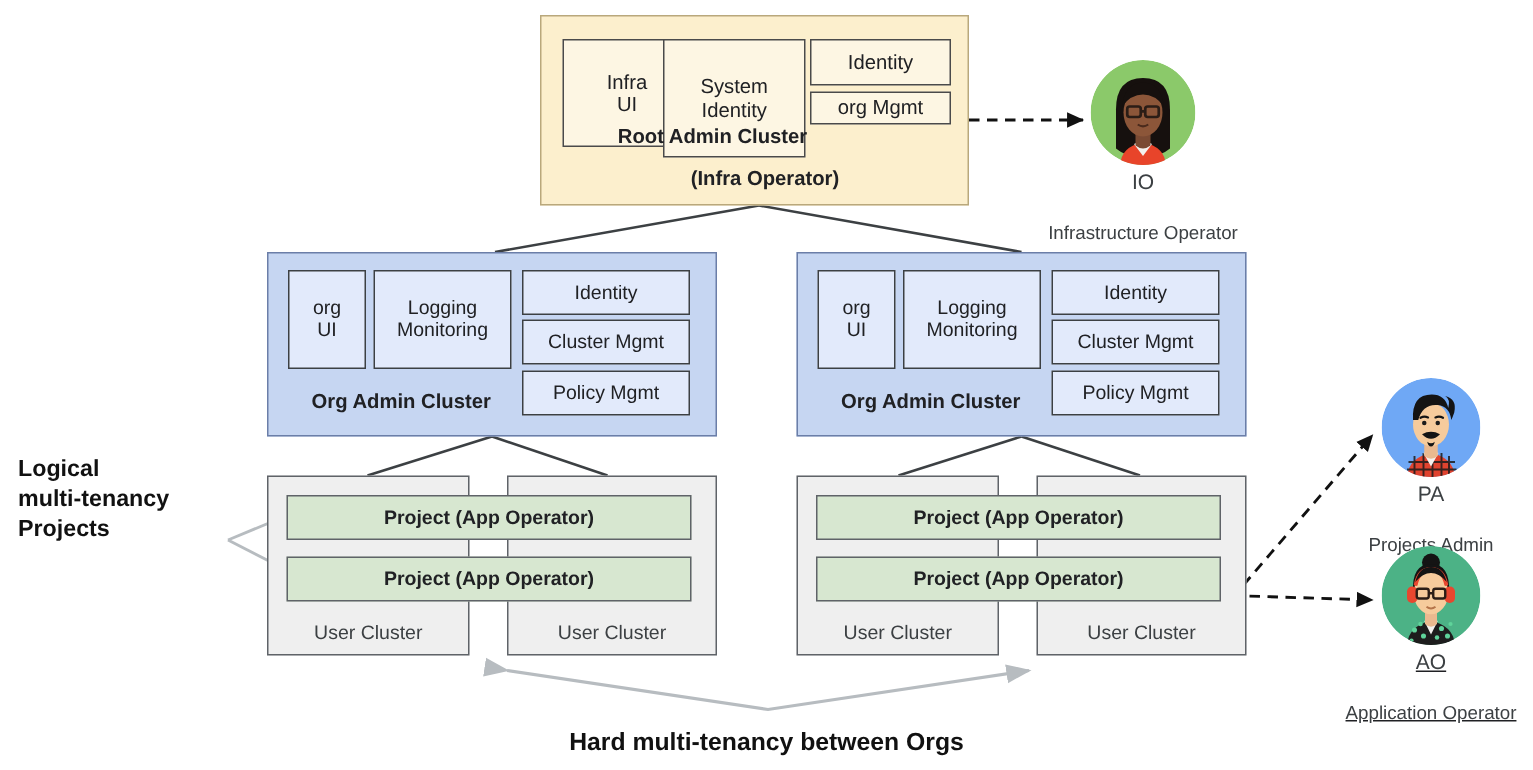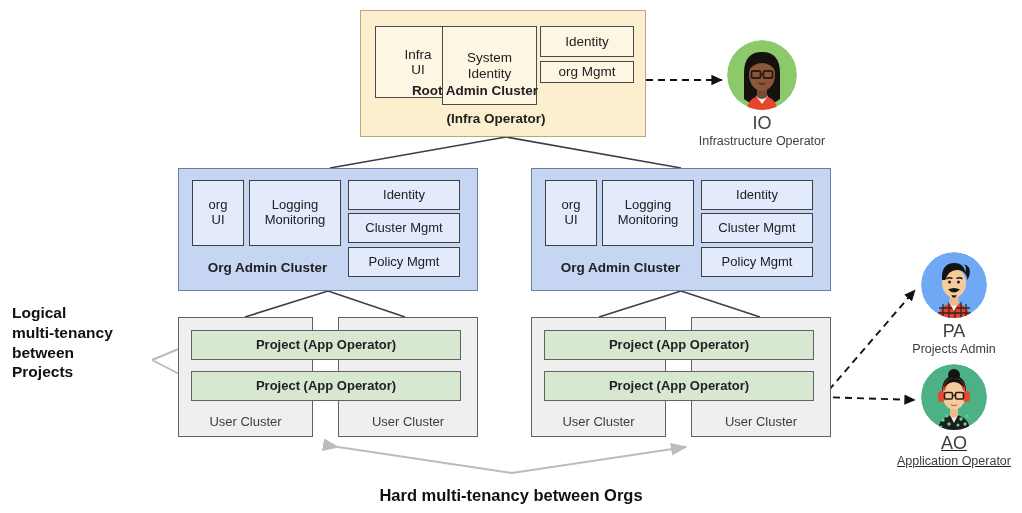--- a/index.html
+++ b/index.html
@@ -34,22 +34,22 @@
   .uc-title{font-size:13px;color:#3c4043;}
   .project{background:#d7e7d0;border:1.6px solid #5f6368;font-weight:bold;font-size:13px;color:#202124;}
 
   
   .side-label{position:absolute;font-weight:bold;font-size:15.5px;line-height:1.28;color:#111;}
   .bottom-label{position:absolute;font-weight:bold;font-size:16.5px;text-align:center;color:#111;width:100%;}
 
   
   .persona{position:absolute;text-align:center;}
   .persona .avatar{position:relative;margin:0 auto;border-radius:50%;overflow:hidden;}
-  .persona .p-abbr{font-size:18px;color:#3c4043;margin-top:3px;}
-  .persona .p-role{font-size:12.5px;color:#3c4043;margin-top:0;white-space:nowrap;}
+  .persona .p-abbr{font-size:14px;color:#3c4043;margin-top:3px;}
+  .persona .p-role{font-size:12.5px;color:#3c4043;margin-top:19px;white-space:nowrap;}
 </style>
 </head>
 <body>
 
 <div id="stage">
 
   <svg class="svg-layer" viewBox="0 0 1022 513">
     <defs>
       <marker id="blkarrow" markerWidth="7" markerHeight="7" refX="5.6" refY="3" orient="auto">
         <path d="M0,0.3 L6,3 L0,5.7 z" fill="#111"></path>
@@ -106,21 +106,21 @@
   <div class="box root-sub lbl" style="left:442px;top:26px;width:95px;height:79px;flex-direction:column;font-size:13.5px;">
     <span>System</span>
     <span>Identity</span>
   </div>
 
   <div class="box root-sub lbl" style="left:540px;top:26px;width:94px;height:31px;font-size:13.5px;">Identity</div>
 
   <div class="box root-sub lbl" style="left:540px;top:61px;width:94px;height:22px;font-size:13.5px;">org Mgmt</div>
 
   <div class="lbl root-title" style="left:360px;top:82px;width:230px;height:18px;">Root Admin Cluster</div>
-  <div class="lbl root-title" style="left:360px;top:110px;width:272px;height:18px;">(Infra Operator)</div>
+  <div class="lbl root-title" style="left:374px;top:110px;width:272px;height:18px;">(Infra Operator)</div>
 
   <div class="box org-cluster" style="left:178px;top:168px;width:300px;height:123px;"></div>
 
   <div class="box org-sub lbl" style="left:192px;top:180px;width:52px;height:66px;flex-direction:column;font-size:13px;">
     <span>org</span>
     <span>UI</span>
   </div>
 
   <div class="box org-sub lbl" style="left:249px;top:180px;width:92px;height:66px;flex-direction:column;font-size:13px;">
     <span>Logging</span>
@@ -163,21 +163,20 @@
   <div class="box user-cluster" style="left:691px;top:317px;width:140px;height:120px;"></div>
   <div class="lbl uc-title" style="left:531px;top:412px;width:135px;height:20px;">User Cluster</div>
   <div class="lbl uc-title" style="left:691px;top:412px;width:140px;height:20px;">User Cluster</div>
 
   <div class="box project lbl" style="left:544px;top:330px;width:270px;height:30px;">Project (App Operator)</div>
   <div class="box project lbl" style="left:544px;top:371px;width:270px;height:30px;">Project  (App Operator)</div>
 
   <div class="side-label" style="left:12px;top:303px;width:140px;">
     <div>Logical</div>
     <div>multi-tenancy</div>
-    <div>between</div>
     <div>Projects</div>
   </div>
 
   <div class="bottom-label" style="left:0;top:486px;">Hard multi-tenancy between Orgs</div>
 
   <div class="persona" style="left:692px;top:40px;width:140px;">
     <div class="avatar" style="width:70px;height:70px;">
       <svg viewBox="0 0 70 70" width="70" height="70">
         <circle cx="35" cy="35" r="35" fill="#8bc96a"></circle>
 

